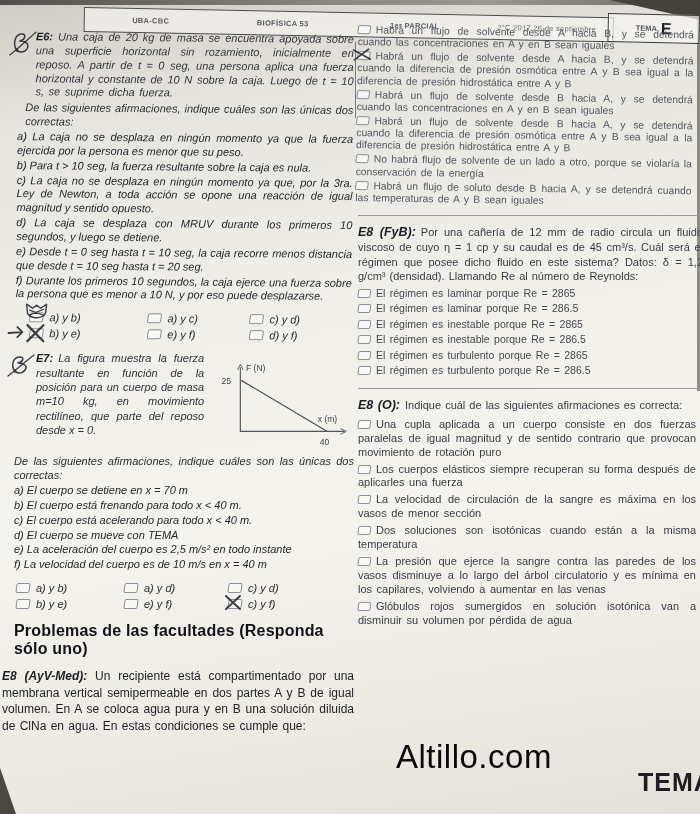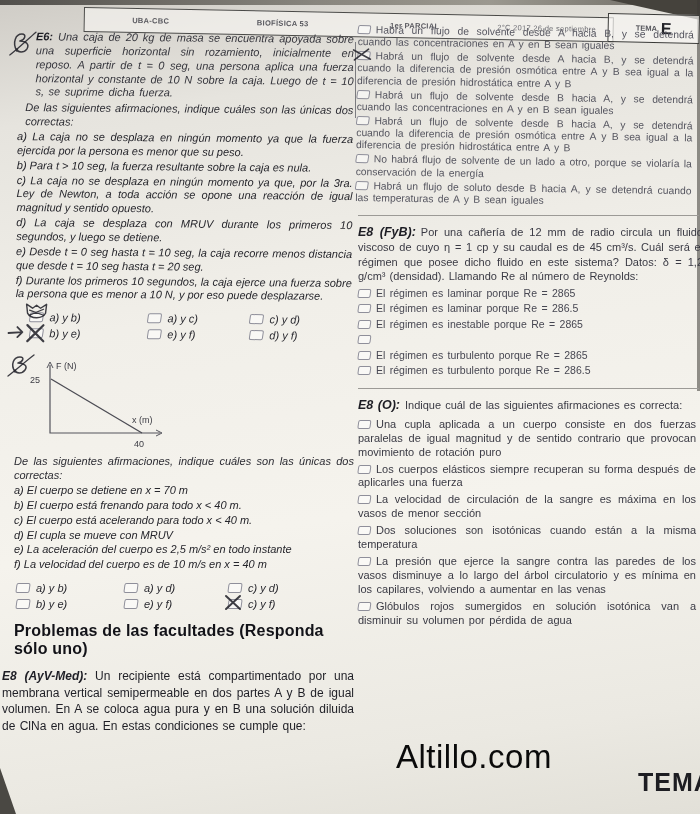--- a/index.html
+++ b/index.html
@@ -151,37 +151,38 @@
           <path class="ink" stroke-width="2.2" d="M20 2 L36 18 M36 2 L20 18"></path>
         </svg>
       </div>
     </div>
 
     <div class="e7blk">
       <svg class="flourish" style="left:-6px;top:2px" width="30" height="26" viewBox="0 0 30 26">
         <path class="ink" stroke-width="1.5" d="M9 19 C4 11 8 4 14 4 C19 4 17 9 12 10 C18 10 22 13 19 17 C16 21 10 21 9 17"></path>
         <path class="ink" stroke-width="1.3" d="M2 23 C10 17 20 8 28 2"></path>
       </svg>
+      <p class="e7text"><b class="qlabel">E7:</b><span>La figura muestra la fuerza resultante en función de la posición para un cuerpo de masa m=10 kg, en movimiento rectilíneo, que parte del reposo desde x = 0.</span></p>
       <svg class="graph" width="150" height="98" viewBox="0 0 150 98">
         <path d="M30 10 L30 78 L140 78" stroke="#54545c" stroke-width="1.2" fill="none"></path>
         <path d="M27 13 L30 7 L33 13" stroke="#54545c" stroke-width="1" fill="none"></path>
         <path d="M136 75 L142 78 L136 81" stroke="#54545c" stroke-width="1" fill="none"></path>
         <line x1="31" y1="24" x2="122" y2="78" stroke="#4c4c54" stroke-width="1.3"></line>
         <text x="36" y="14">F (N)</text>
         <text x="10" y="28">25</text>
         <text x="112" y="68">x (m)</text>
         <text x="114" y="92">40</text>
       </svg>
     </div>
     <p class="qprompt" style="margin-left:2px">De las siguientes afirmaciones, indique cuáles son las únicas dos correctas:</p>
     <div class="stmts" style="margin-left:2px">
       <p>a) El cuerpo se detiene en x = 70 m</p>
       <p>b) El cuerpo está frenando para todo x &lt; 40 m.</p>
       <p>c) El cuerpo está acelerando para todo x &lt; 40 m.</p>
-      <p>d) El cupla se mueve con MRUV</p>
+      <p>d) El cuerpo se mueve con TEMA</p>
       <p>e) La aceleración del cuerpo es 2,5 m/s² en todo instante</p>
       <p>f) La velocidad del cuerpo es de 10 m/s en x = 40 m</p>
     </div>
     <div class="ansgrid e7grid">
       <label class="ans">
           <span class="cb"></span>
           <span>a) y b)</span>
         </label>
       <label class="ans">
           <span class="cb"></span>
@@ -228,21 +229,21 @@
     </div>
 
     <div class="hline"></div>
 
     <div class="qr fyb">
       <p class="qhead"><b class="qlabel">E8 (FyB):</b><span>Por una cañería de 12 mm de radio circula un fluido viscoso de cuyo η = 1 cp y su caudal es de 45 cm³/s. Cuál será el régimen que posee dicho fluido en este sistema? Datos: δ = 1,2 g/cm³ (densidad). Llamando Re al número de Reynolds:</span></p>
       <div class="optlist">
         <div class="opt"><span class="cb"></span><span>El régimen es laminar porque Re = 2865</span></div>
         <div class="opt"><span class="cb"></span><span>El régimen es laminar porque Re = 286.5</span></div>
         <div class="opt"><span class="cb"></span><span>El régimen es inestable porque Re = 2865</span></div>
-        <div class="opt"><span class="cb"></span></div>
+        <div class="opt"><span class="cb"></span><span>El régimen es inestable porque Re = 286.5</span></div>
         <div class="opt"><span class="cb"></span><span>El régimen es turbulento porque Re = 2865</span></div>
         <div class="opt"><span class="cb"></span><span>El régimen es turbulento porque Re = 286.5</span></div>
       </div>
     </div>
 
     <div class="hline"></div>
 
     <div class="qr o">
       <p class="qhead"><b class="qlabel">E8 (O):</b><span>Indique cuál de las siguientes afirmaciones es correcta:</span></p>
       <div class="optlist">

